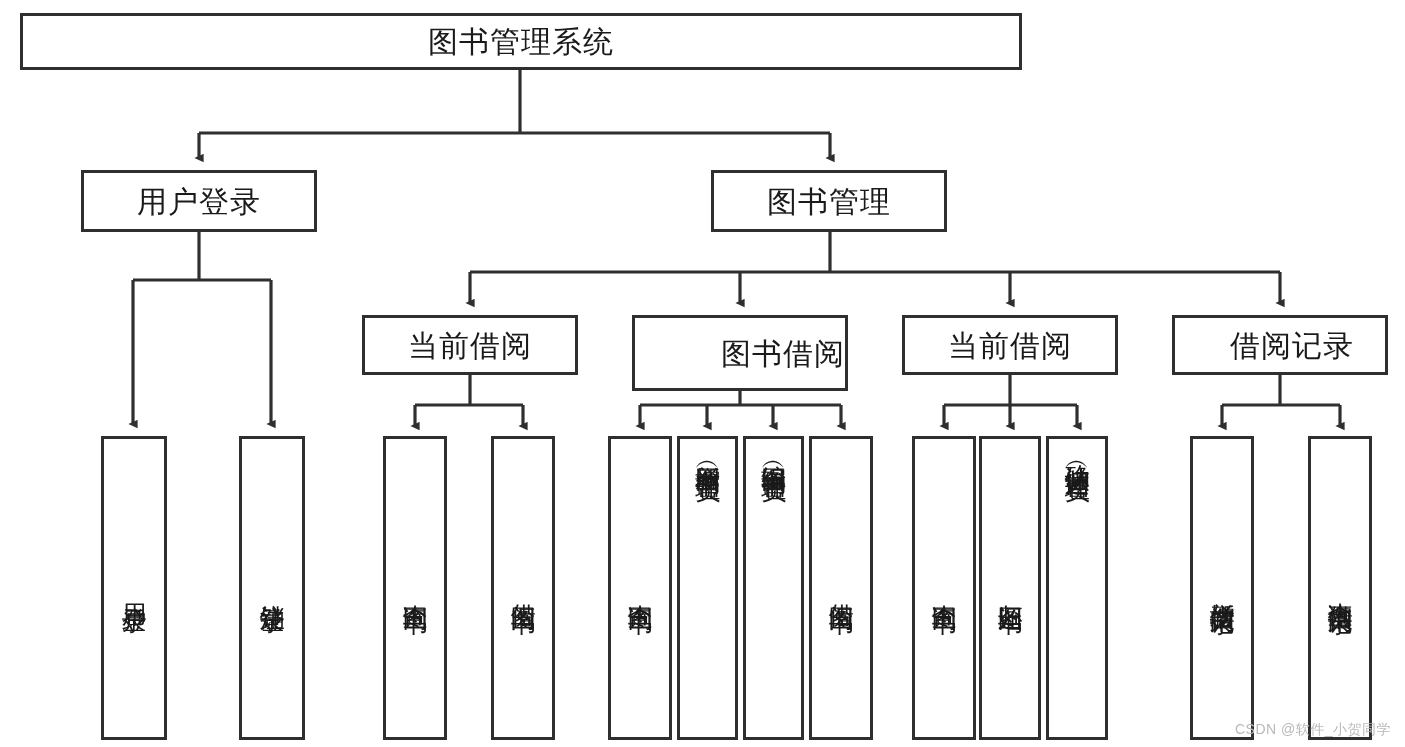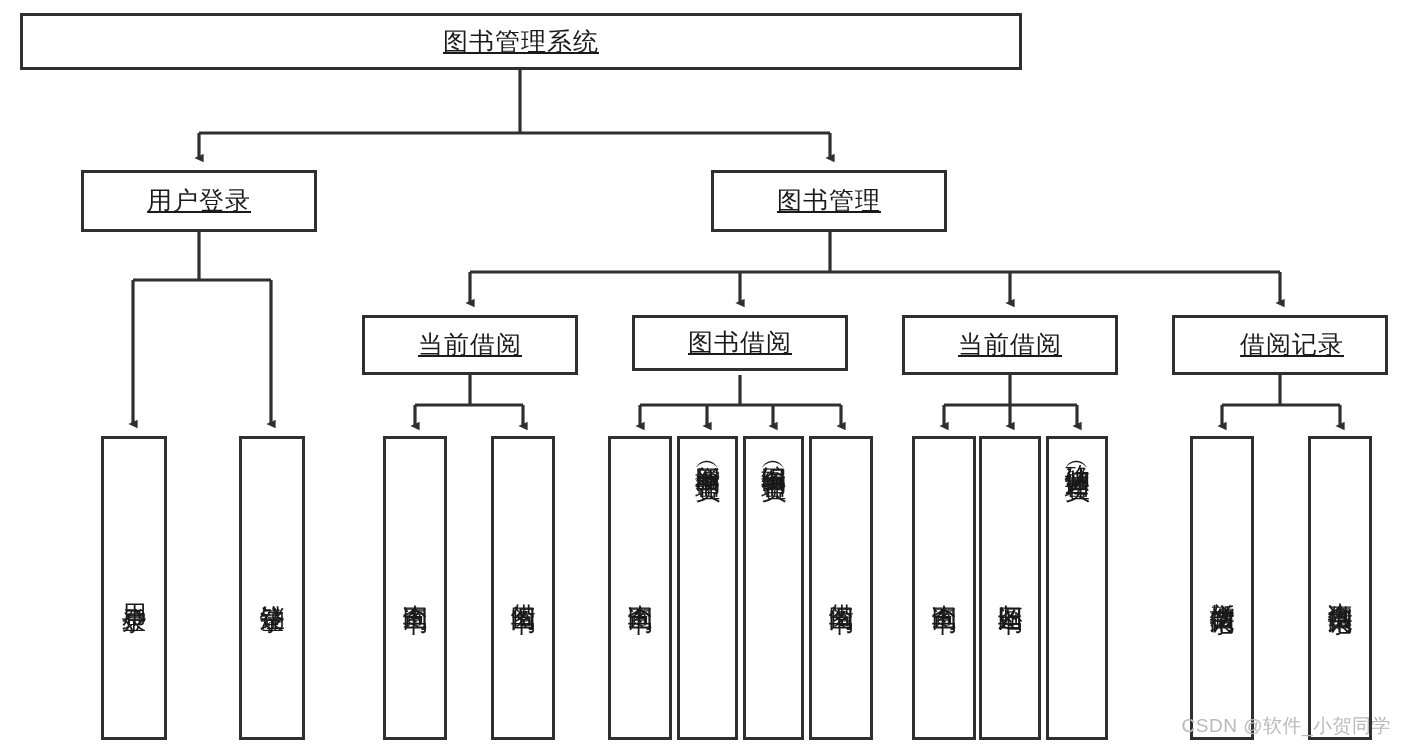--- a/index.html
+++ b/index.html
@@ -34,26 +34,25 @@
     border: 3px solid #2f2f2f;
     display: flex;
     align-items: center;
     justify-content: center;
     overflow: hidden;
   }
   .node-box.root-box {
     border-width: 3px;
   }
   .node-label-h {
-    font-size: 25px;
+    font-size: 30px;
     color: #1a1a1a;
     line-height: 1.1;
     white-space: nowrap;
     letter-spacing: 1px;
-    text-decoration: underline;
   }
   .node-box.leaf-box {
     border-width: 3px;
     align-items: flex-start;
     justify-content: center;
     padding-top: 6px;
   }
   .node-label-v {
     font-size: 25px;
     color: #1a1a1a;
@@ -64,21 +63,21 @@
     white-space: nowrap;
   }
   .leaf-box.center-v {
     align-items: center;
     padding-top: 0;
   }
   .watermark {
     position: absolute;
     right: 14px;
     bottom: 8px;
-    font-size: 19px;
+    font-size: 14px;
     color: #b9b9b9;
     white-space: nowrap;
     letter-spacing: 0.5px;
     pointer-events: none;
   }
 </style>
 </head>
 <body>
 
 <div id="diagram-root">
@@ -140,21 +139,21 @@
   <div class="node-box" style="left:81px; top:170px; width:236px; height:62px;">
     <span class="node-label-h">用户登录</span>
   </div>
   <div class="node-box" style="left:711px; top:170px; width:236px; height:62px;">
     <span class="node-label-h">图书管理</span>
   </div>
 
   <div class="node-box" style="left:362px; top:315px; width:216px; height:60px;">
     <span class="node-label-h">当前借阅</span>
   </div>
-  <div class="node-box" style="left:632px; top:315px; width:216px; height:56px;">
+  <div class="node-box" style="left:632px; top:315px; width:216px; height:76px;justify-content:flex-end;">
     <span class="node-label-h">图书借阅</span>
   </div>
   <div class="node-box" style="left:902px; top:315px; width:216px; height:60px;align-items:center;">
     <span class="node-label-h">当前借阅</span>
   </div>
   <div class="node-box" style="left:1172px; top:315px; width:216px; height:60px;padding-left:24px;">
     <span class="node-label-h">借阅记录</span>
   </div>
 
   <div class="node-box leaf-box center-v" style="left:101px; top:436px; width:66px; height:304px;">

